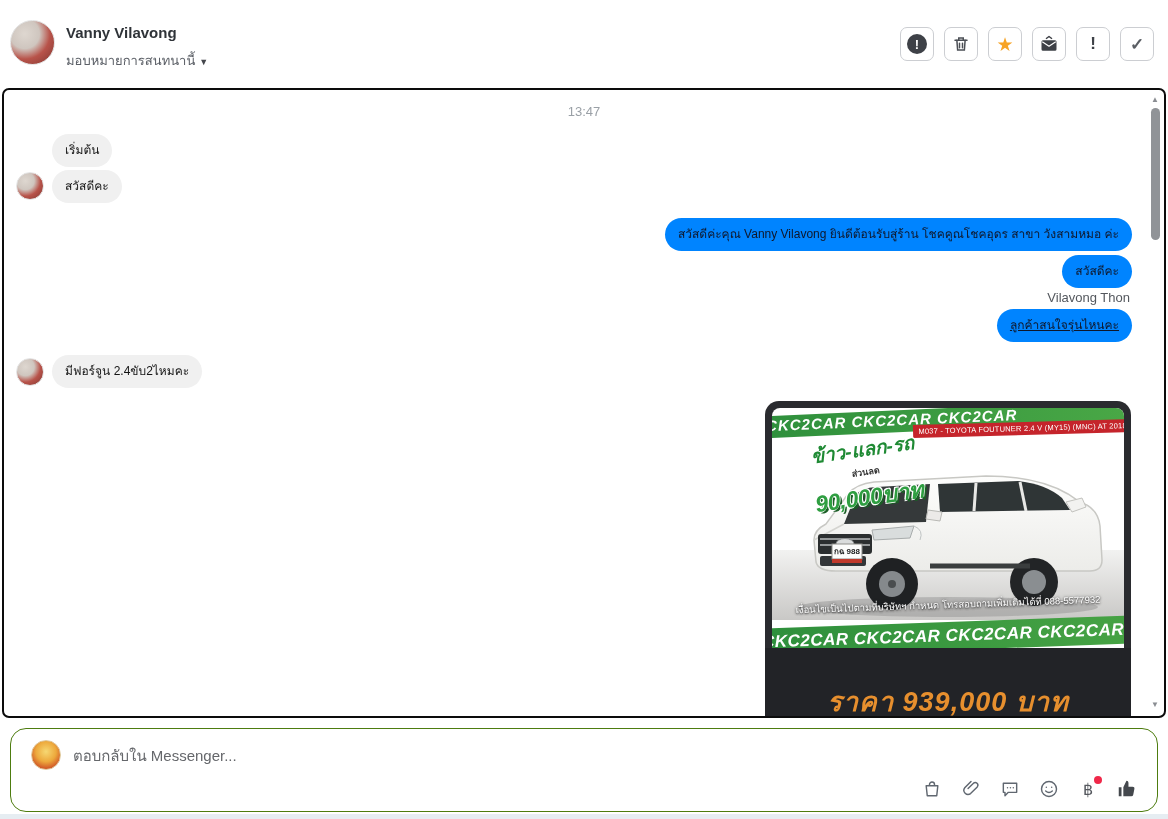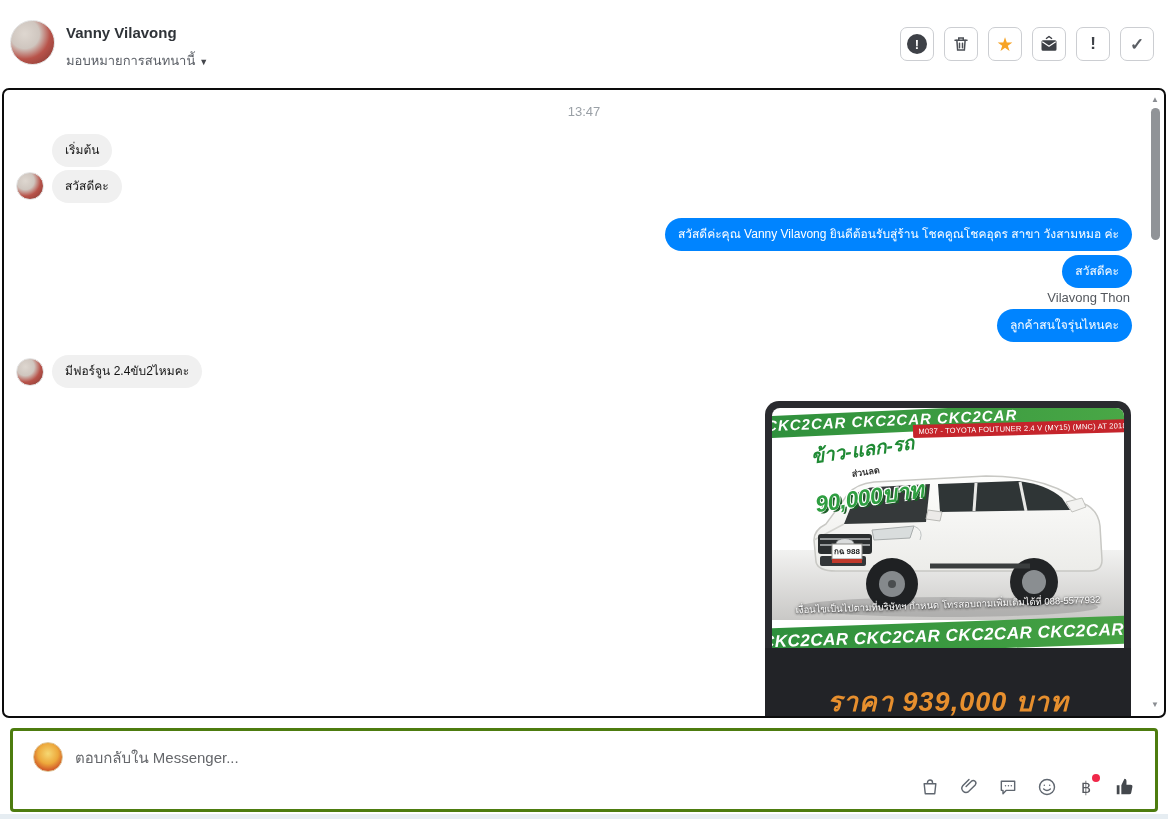--- a/index.html
+++ b/index.html
@@ -25,21 +25,21 @@
   .excl-glyph { font-size:17px; font-weight:bold; color:#3e4147; }
   .check-glyph { font-size:17px; font-weight:bold; color:#5a5e64; }
 
   
   .chat { position:absolute; left:2px; top:88px; width:1164px; height:630px; background:#fff;
     border:2px solid #0c0c0c; border-radius:7px; overflow:hidden; }
   .ts { position:absolute; top:14px; left:0; width:100%; text-align:center; font-size:13px; color:#9aa0a6; }
   .bubble { position:absolute; max-width:560px; padding:7px 13px; border-radius:18px;
     font-size:12px; line-height:19px; white-space:nowrap; }
   .in { background:#f0f0f0; color:#141414; }
-  .out { background:#0084ff; color:#ffffff; }
+  .out { background:#0084ff; color:#0f172a; }
   .mini-avatar { position:absolute; width:28px; height:28px; border-radius:50%;
     background:radial-gradient(circle at 32% 30%, #ded7d0 0%, #cfc6bf 35%, #b8534a 60%, #7e352f 100%);
     border:1px solid #e4e4e4; }
   .sender-label { position:absolute; font-size:13px; color:#54585e; }
 
   
   .sb-arrow { position:absolute; right:3px; width:12px; text-align:center; font-size:8px; color:#8a8d92; cursor:pointer; }
   .sb-thumb { position:absolute; right:4px; top:18px; width:9px; height:132px; border-radius:5px; background:#909397; cursor:pointer; }
 
   
@@ -70,21 +70,21 @@
     color:#fff; font-weight:bold; font-style:italic; font-size:17px; letter-spacing:.5px;
     line-height:28px; white-space:nowrap; overflow:hidden; padding-left:2px; }
   .ad-footer { position:absolute; left:0; right:0; top:247px; bottom:0; background:#222327; text-align:center; }
   .ad-price { margin-top:32px; font-size:27px; font-weight:bold; font-style:italic; color:#e78f2e;
     letter-spacing:1px; white-space:nowrap; }
   .ad-fin { margin-top:5px; font-size:16px; font-weight:bold; color:#fff; white-space:nowrap; }
   .ad-fin .red { color:#ef4050; }
 
   
   .reply { position:absolute; left:10px; top:728px; width:1148px; height:84px; background:#fff;
-    border:3px solid #4d7c0f; border-radius:4px; }
+    border:1px solid #4d7c0f; border-radius:16px; }
   .reply-avatar { position:absolute; left:20px; top:11px; width:30px; height:30px; border-radius:50%;
     background:radial-gradient(circle at 50% 38%, #f6d873 0%, #eda93c 45%, #cf5226 78%, #a03a1e 100%);
     border:1px solid #e0c89a; }
   .reply-input { position:absolute; left:62px; top:12px; width:700px; height:28px; border:none; outline:none;
     font-size:15px; color:#1c1e21; background:transparent; font-family:"Liberation Sans", sans-serif; }
   .reply-input::placeholder { color:#65676b; opacity:1; }
   .reply-icons { position:absolute; right:18px; bottom:10px; display:flex; align-items:center; gap:15px; }
   .ri { width:24px; height:24px; display:flex; align-items:center; justify-content:center;
     color:#606770; cursor:pointer; position:relative; }
   .baht-glyph { font-size:16px; color:#55585e; font-weight:normal; }
@@ -142,21 +142,21 @@
     <div class="ts">13:47</div>
 
     <div class="bubble in" style="left:48px; top:44px;">เริ่มต้น</div>
 
     <div class="mini-avatar" style="left:12px; top:82px;"></div>
     <div class="bubble in" style="left:48px; top:80px;">สวัสดีคะ</div>
 
     <div class="bubble out" style="right:32px; top:128px;">สวัสดีค่ะคุณ Vanny Vilavong ยินดีต้อนรับสู่ร้าน โชคคูณโชคอุดร สาขา วังสามหมอ ค่ะ</div>
     <div class="bubble out" style="right:32px; top:165px;">สวัสดีคะ</div>
     <div class="sender-label" style="right:34px; top:200px;">Vilavong Thon</div>
-    <div class="bubble out" style="right:32px; top:219px;">ลูกค้าสนใจรุ่นไหนคะ</div>
+    <div class="bubble out" style="right:32px; top:219px;text-decoration:underline;">ลูกค้าสนใจรุ่นไหนคะ</div>
 
     <div class="mini-avatar" style="left:12px; top:268px;"></div>
     <div class="bubble in" style="left:48px; top:265px;">มีฟอร์จูน 2.4ขับ2ไหมคะ</div>
 
     <div class="ad-card">
       <div class="ad-photo">
         <div class="ad-floor"></div>
         <div class="band-top">CKC2CAR CKC2CAR CKC2CAR</div>
         <div class="strip-model">M037 - TOYOTA FOUTUNER 2.4 V (MY15) (MNC) AT 2018</div>
 

